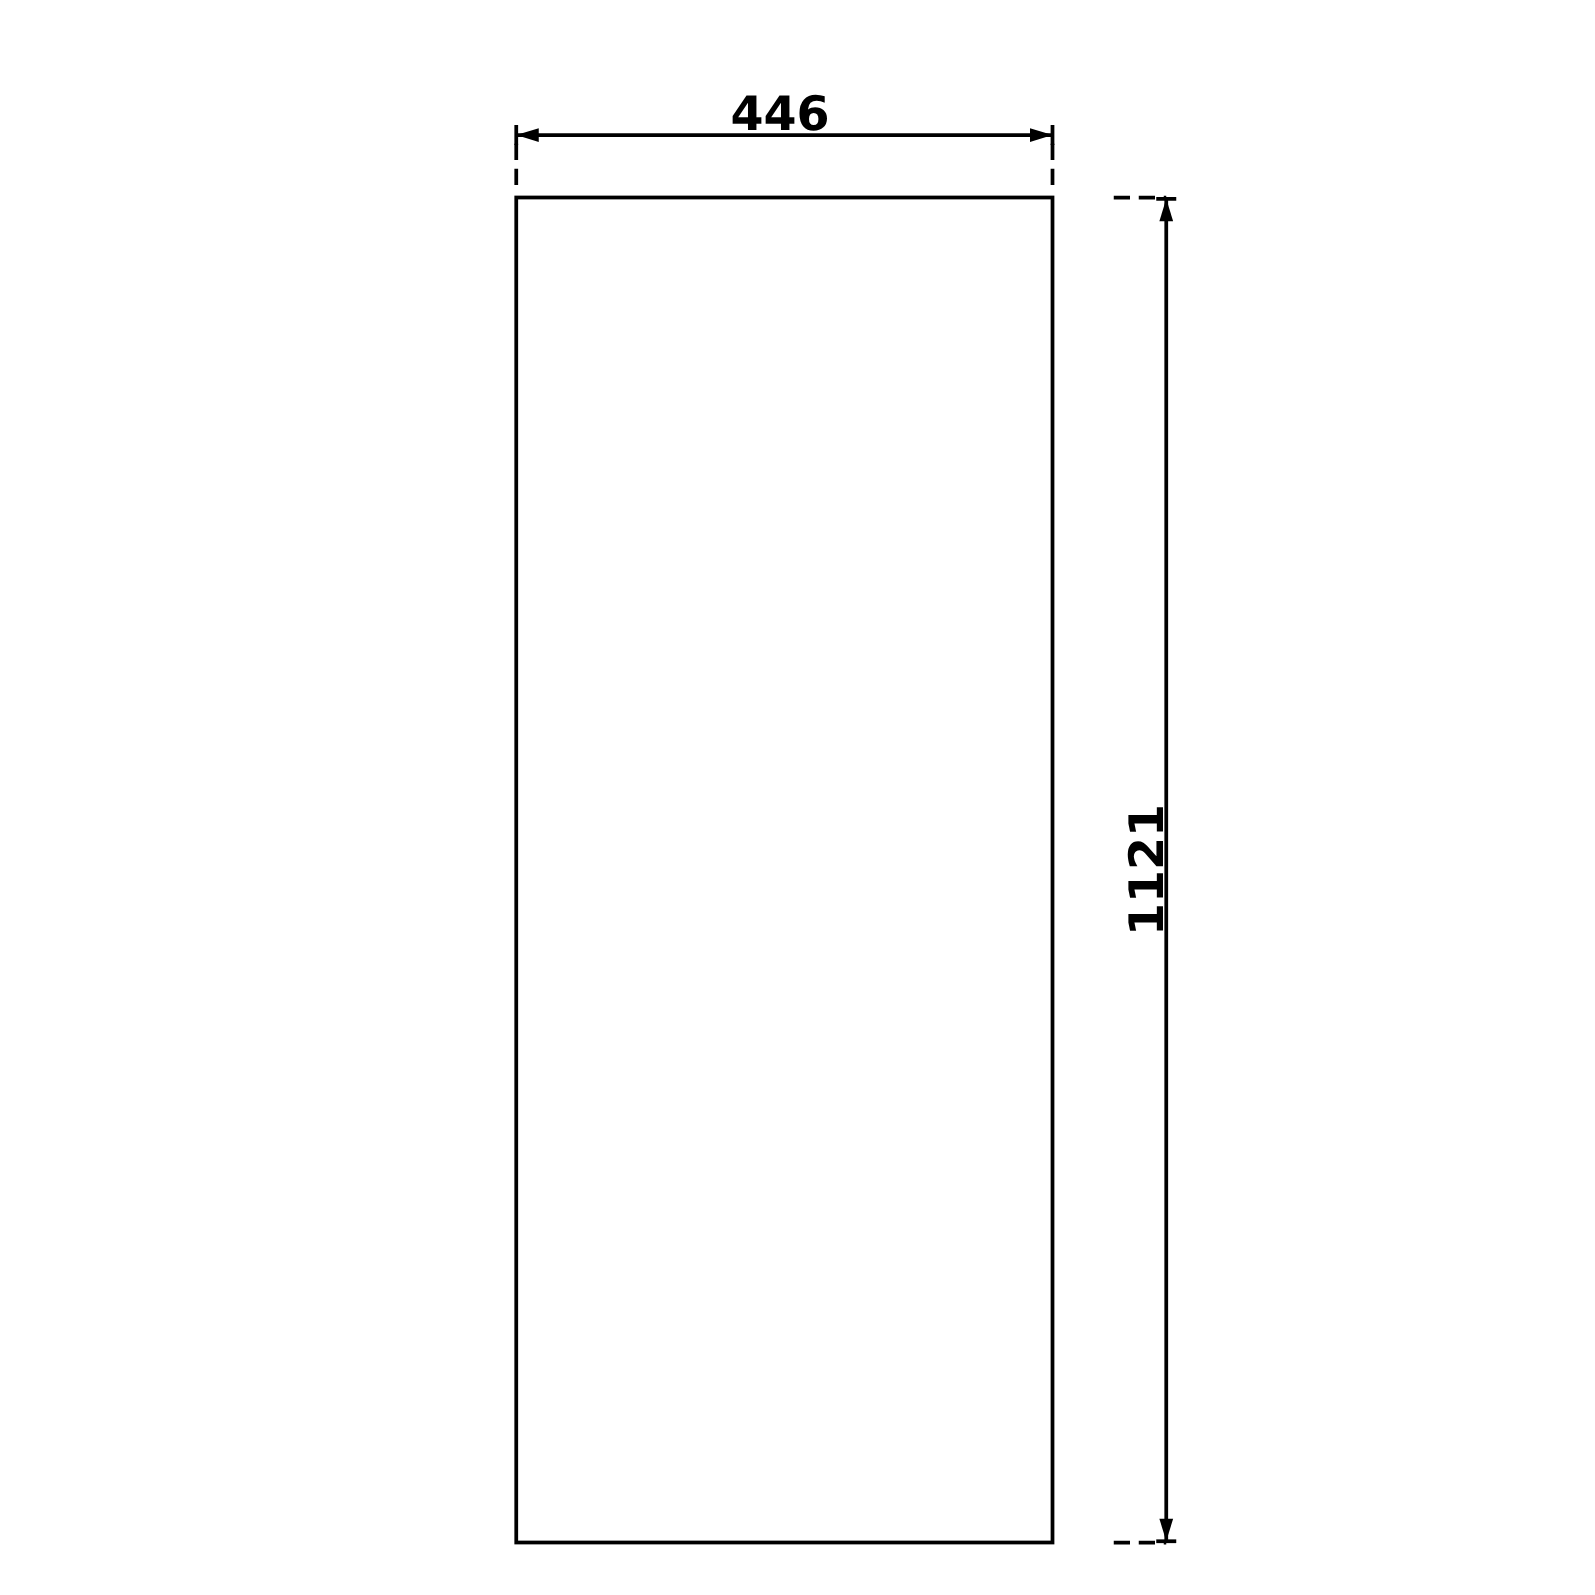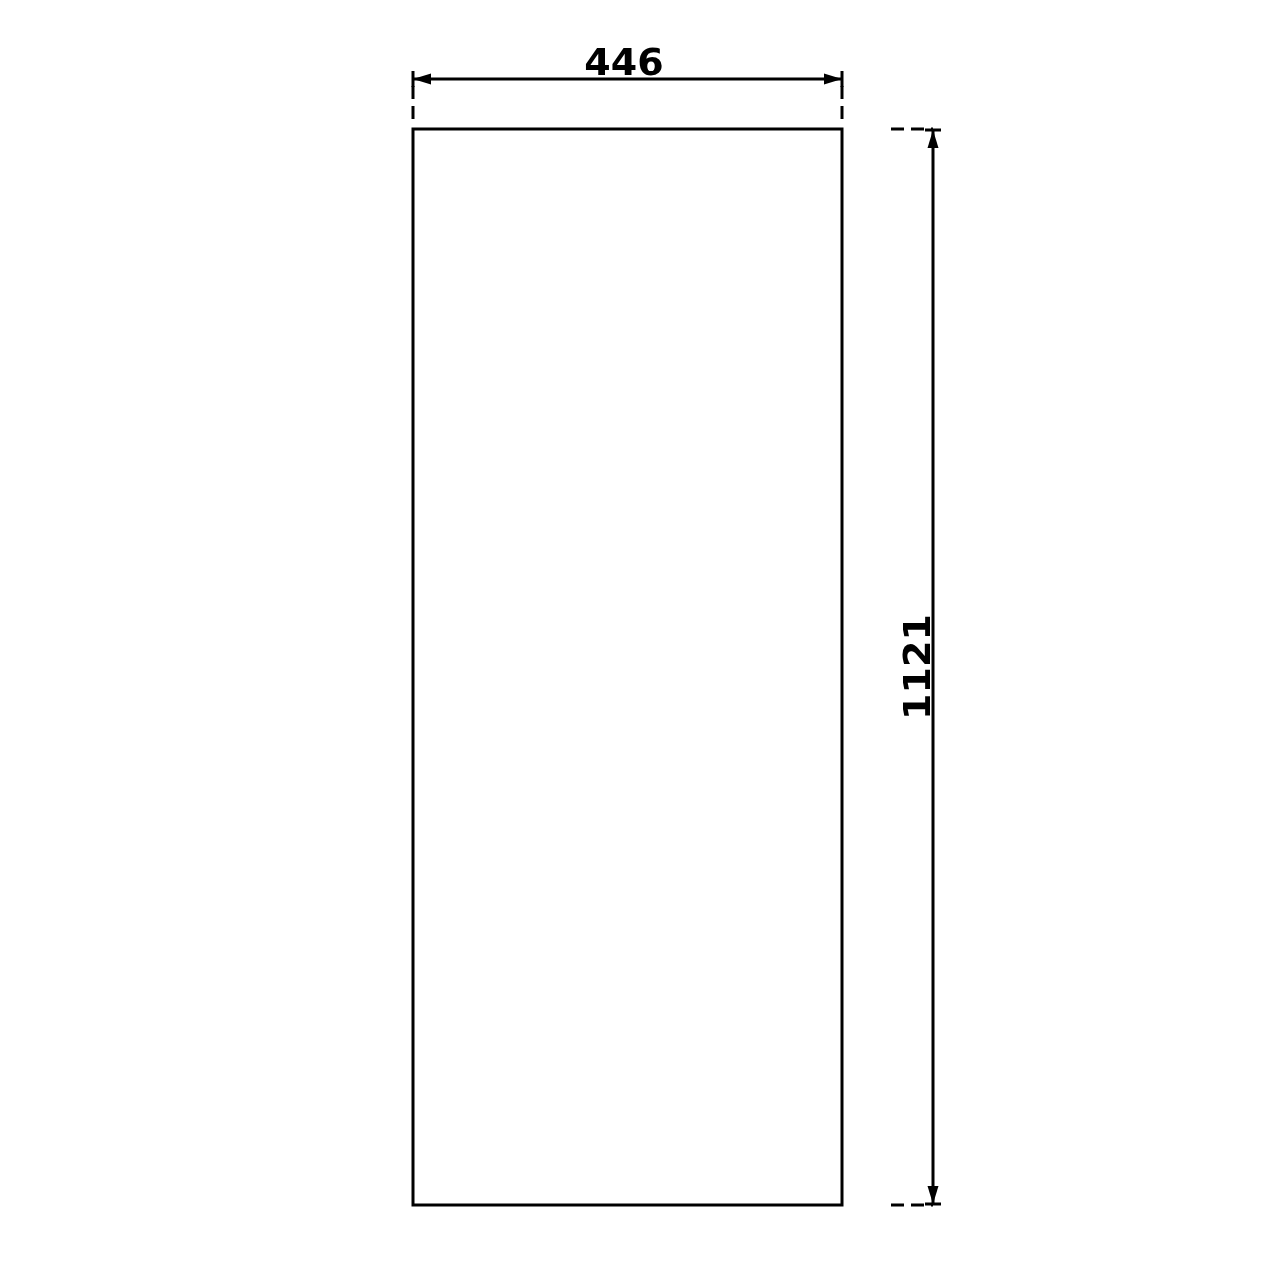--- a/index.html
+++ b/index.html
@@ -8,20 +8,21 @@
     width: 1276px;
     height: 1276px;
     background: #ffffff;
     overflow: hidden;
   }
   .drawing-wrap {
     position: relative;
     width: 1276px;
     height: 1056px;
     background: #ffffff;
+    margin-top: 29px;
   }
   svg {
     display: block;
   }
   .dim-text {
     font-family: "DejaVu Sans", "Liberation Sans", sans-serif;
     font-size: 38px;
     font-weight: bold;
     fill: #000000;
   }

